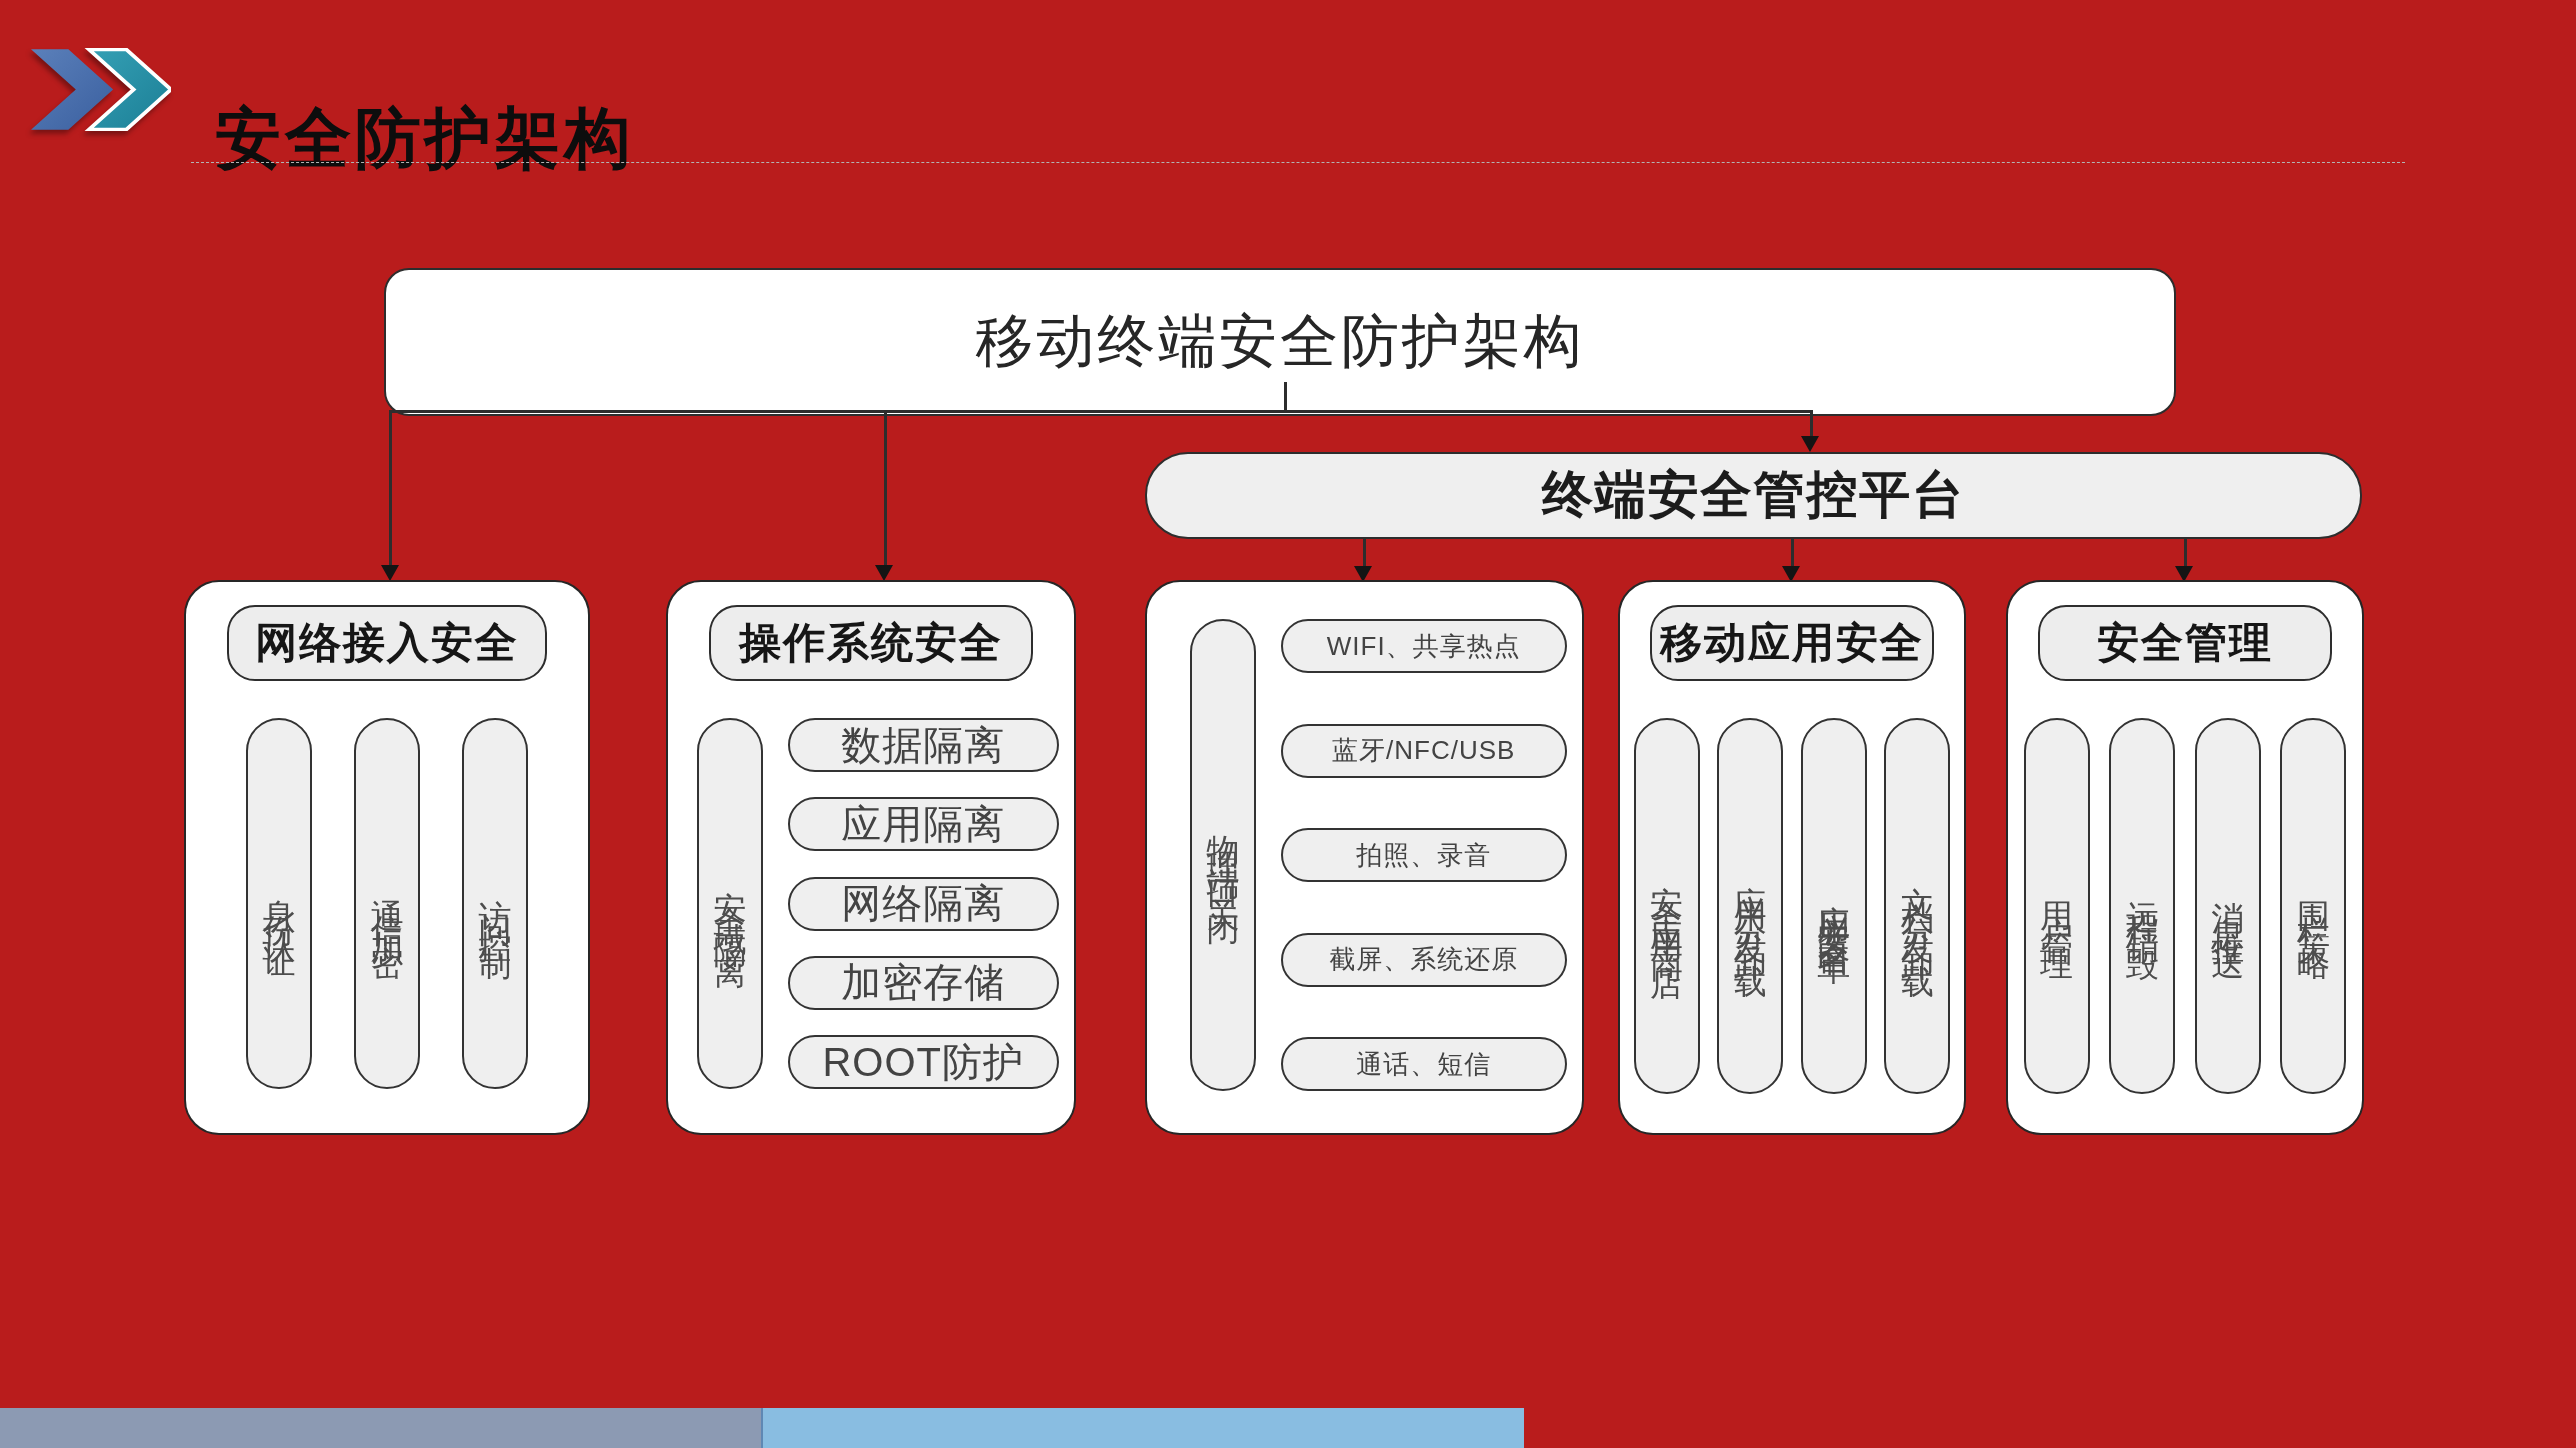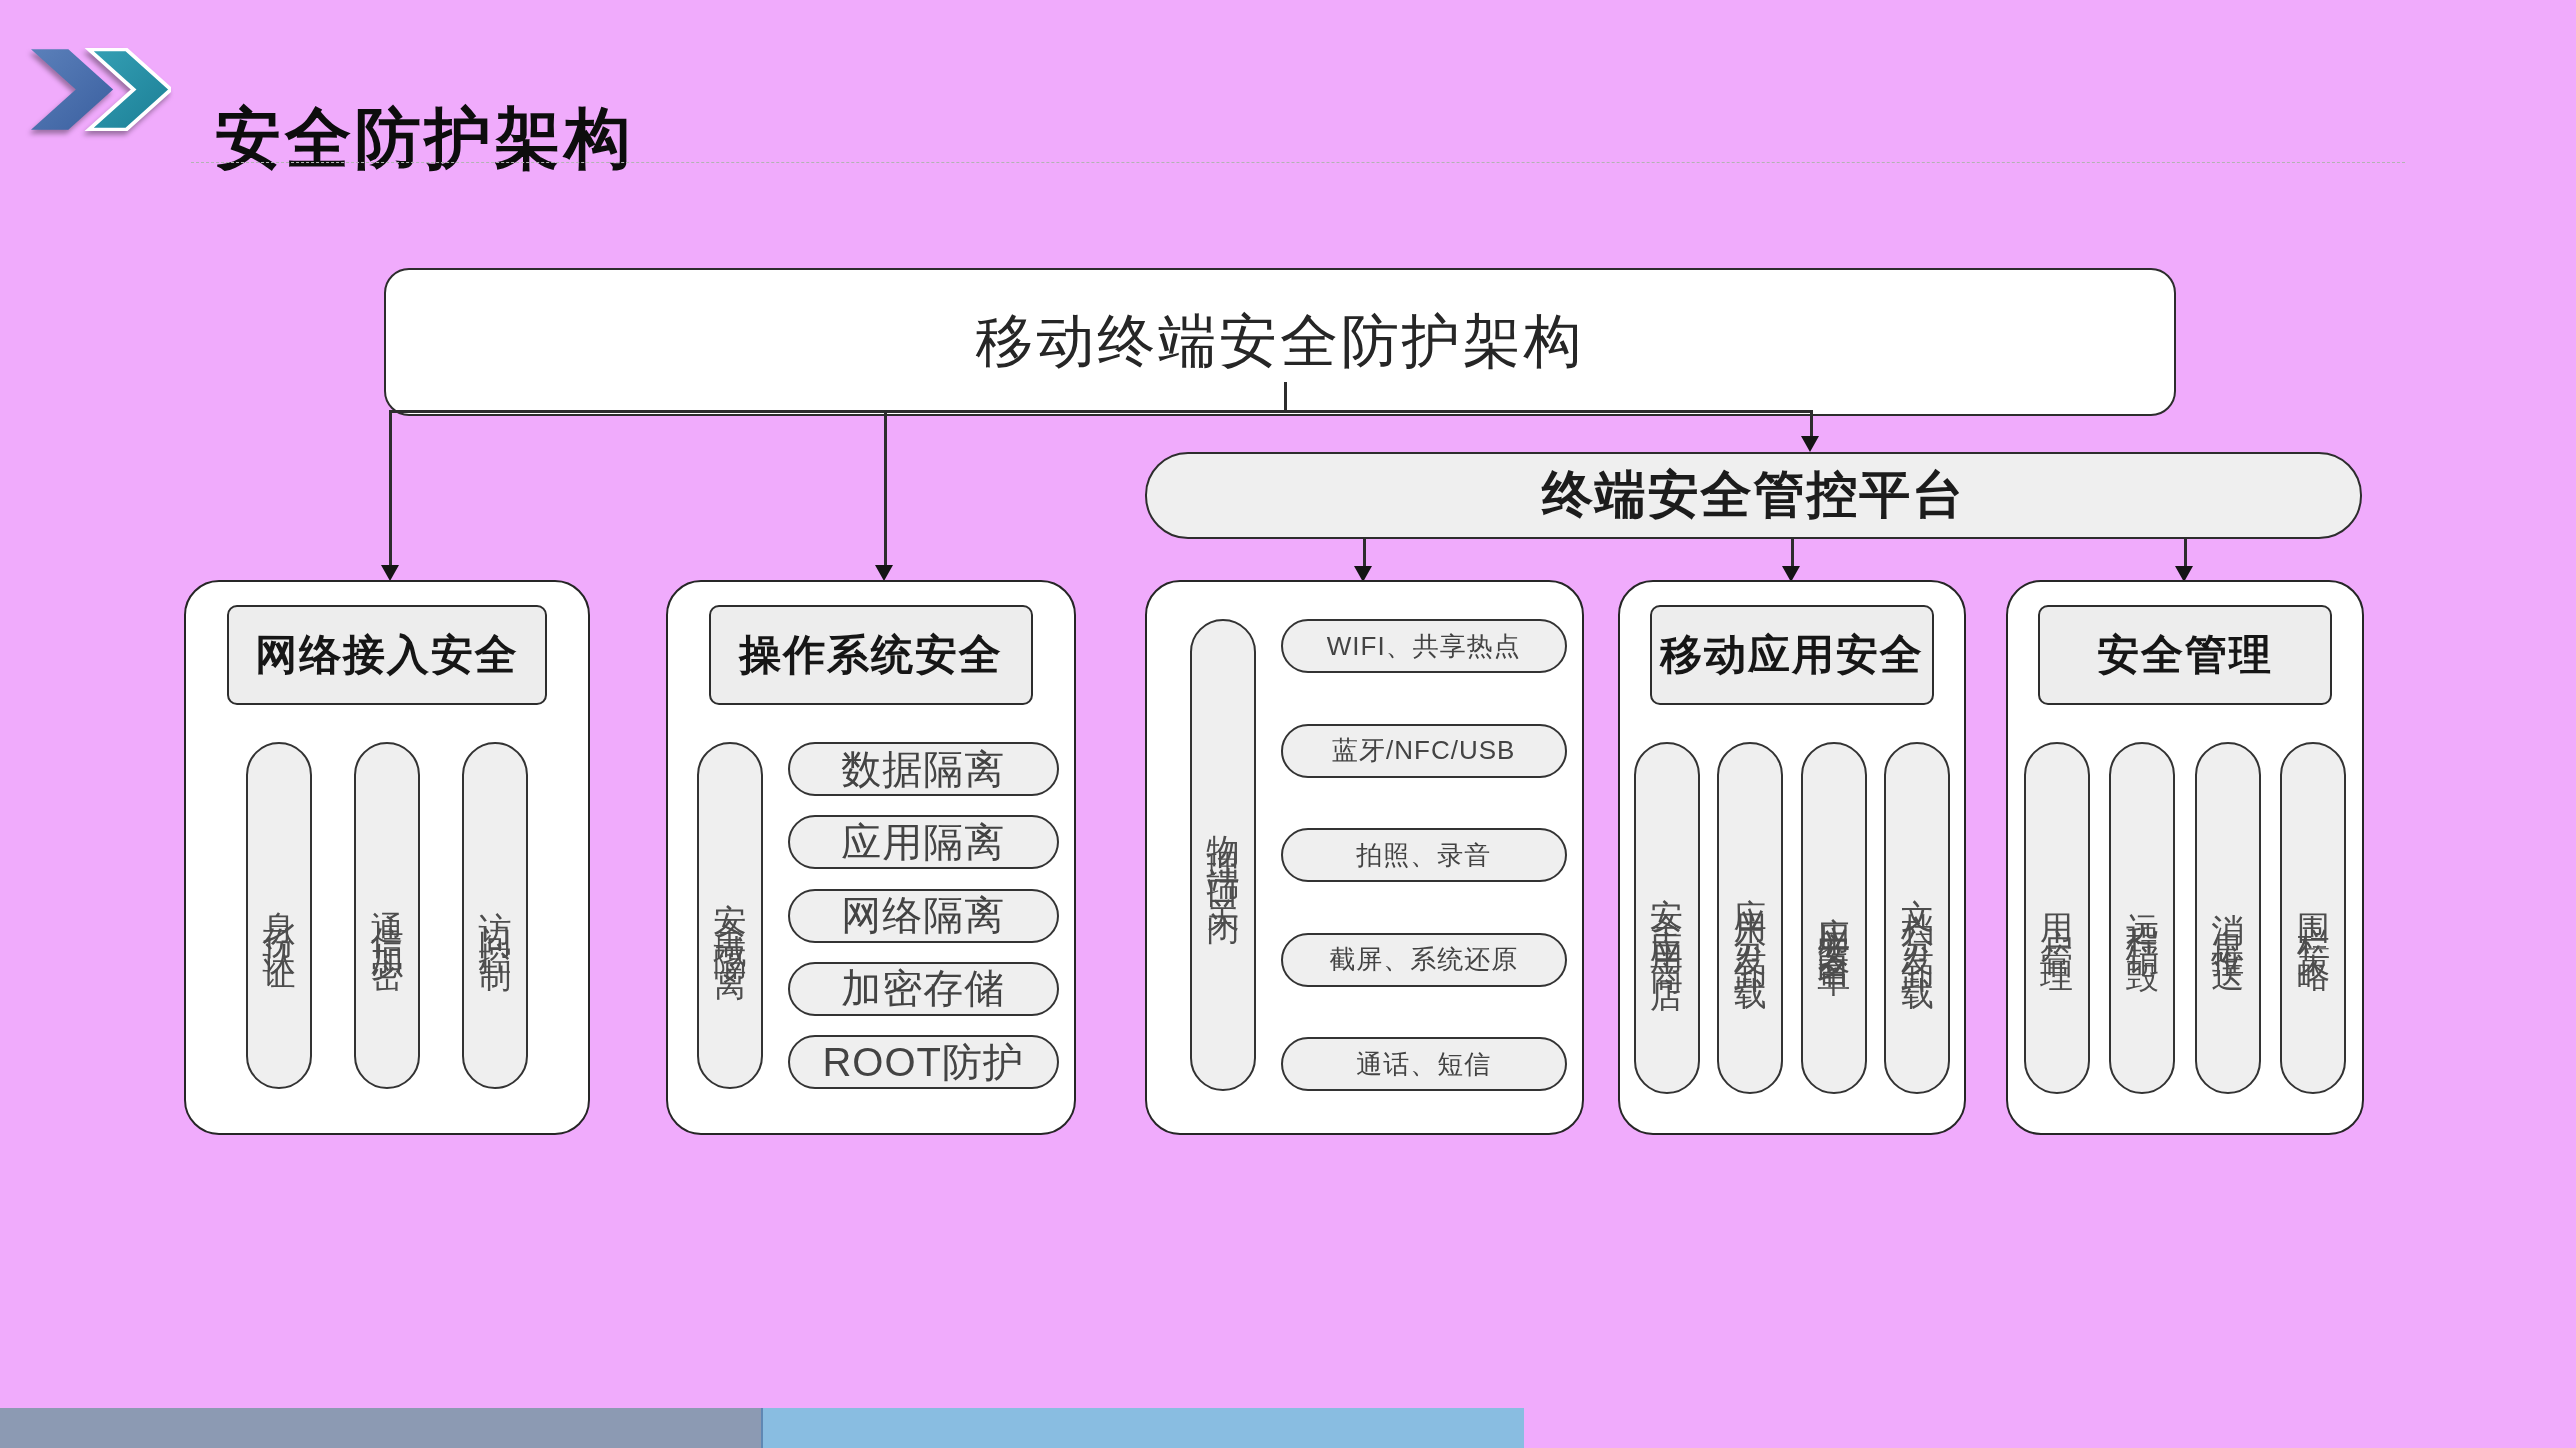--- a/index.html
+++ b/index.html
@@ -1,17 +1,17 @@
 <!DOCTYPE html>
 <html><head>
 <meta charset="utf-8">
 <style>
   html,body{margin:0;padding:0;background:#ffffff;}
   #canvas{
-    position:relative;width:2576px;height:1449px;background:#f0abfc;overflow:hidden;
+    position:relative;width:2576px;height:1449px;background:#b91c1c;overflow:hidden;
     font-family:"Liberation Sans","DejaVu Sans",sans-serif;color:#222;text-decoration:underline;
   }
   
   .logo{position:absolute;left:31px;top:48px;width:140px;height:83px;}
   .page-title{
     position:absolute;left:215px;top:54px;height:81px;line-height:81px;
     font-size:66px;font-weight:900;color:#0d0d0d;letter-spacing:3.9px;white-space:nowrap;
   }
   .title-divider{
     position:absolute;left:191px;top:162px;width:2214px;height:0;
@@ -36,22 +36,22 @@
     border-left:9.7px solid transparent;border-right:9.7px solid transparent;
     border-top:16.4px solid #141414;
   }
   
   .col{
     position:absolute;top:580px;height:555px;box-sizing:border-box;
     background:#fff;border:2.9px solid #262626;border-radius:35px;
     display:flex;flex-direction:column;
   }
   .col-header{
-    margin:23px 41px 0;height:100px;flex:none;box-sizing:border-box;
-    border:2.9px solid #2d2d2d;border-radius:10px;background:#ededed;
+    margin:23px 41px 0;height:76px;flex:none;box-sizing:border-box;
+    border:2.9px solid #2d2d2d;border-radius:28px;background:#ededed;
     display:flex;align-items:center;justify-content:center;
     font-size:42px;font-weight:700;color:#161616;letter-spacing:1.9px;white-space:nowrap;
   }
   .col-header.wide{margin:23px 30px 0;}
   .col-body{flex:1;display:flex;align-items:stretch;}
   .body-even{justify-content:space-between;}
   .vpill{
     width:66px;box-sizing:border-box;flex:none;
     border:2.9px solid #333;border-radius:39px;background:#efefef;
     display:flex;align-items:center;justify-content:center;

